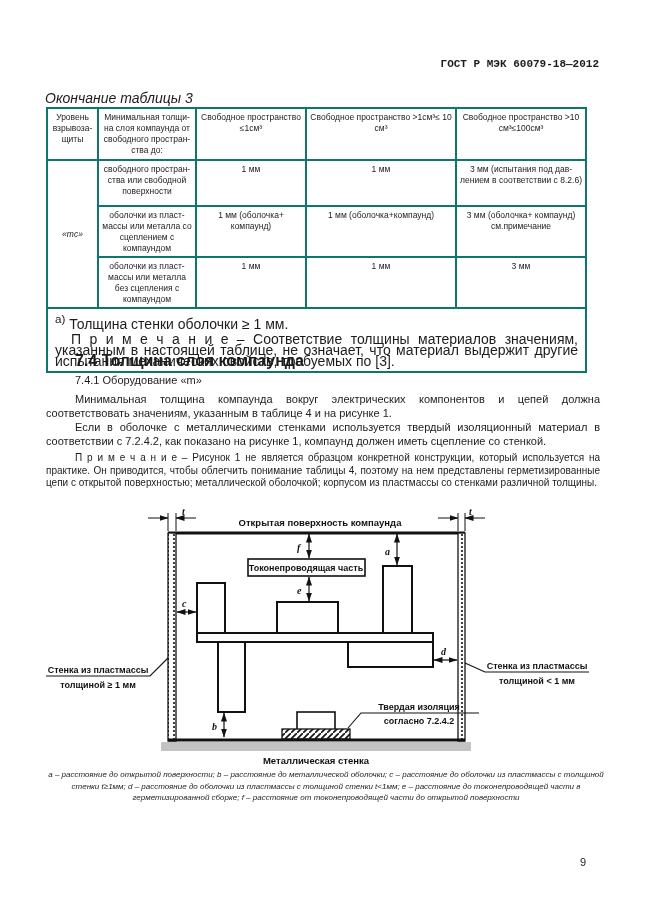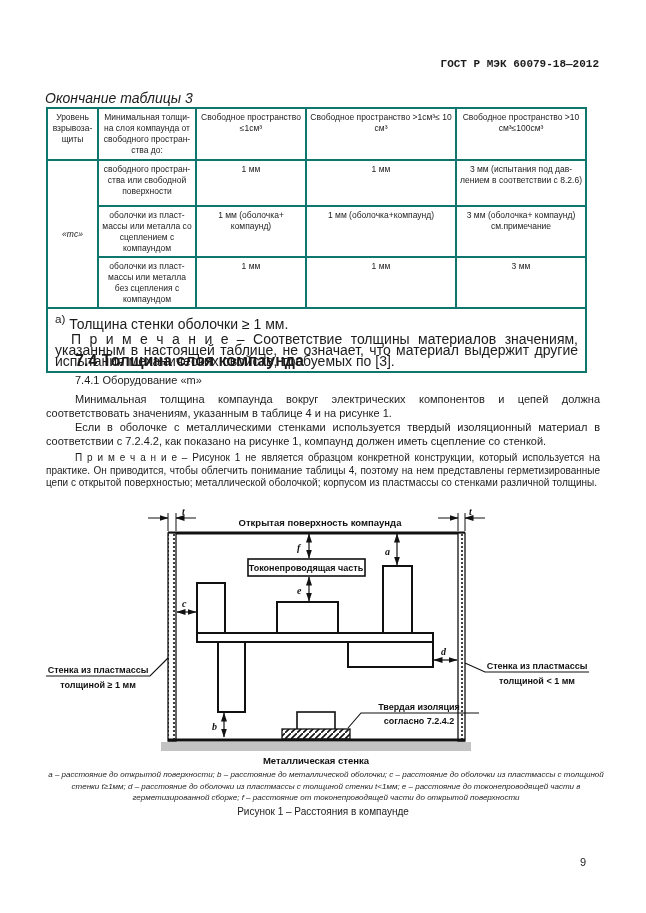--- a/index.html
+++ b/index.html
@@ -204,16 +204,15 @@
     <text class="svg-bold-s" x="53" y="168" text-anchor="middle">Стенка из пластмассы</text>
     <text class="svg-bold-s" x="53" y="183" text-anchor="middle">толщиной ≥ 1 мм</text>
     <polyline points="1,171 105,171 123,153" fill="none" stroke="#111" stroke-width="1.1"></polyline>
 
     <text class="svg-bold-s" x="492" y="164" text-anchor="middle">Стенка из пластмассы</text>
     <text class="svg-bold-s" x="492" y="179" text-anchor="middle">толщиной &lt; 1 мм</text>
     <polyline points="544,167 440,167 420,158" fill="none" stroke="#111" stroke-width="1.1"></polyline>
   </svg>
 
   <div class="fig-caption">a – расстояние до открытой поверхности; b – расстояние до металлической оболочки; c – расстояние до оболочки из пластмассы с толщиной стенки t≥1мм; d – расстояние до оболочки из пластмассы с толщиной стенки t&lt;1мм; e – расстояние до токонепроводящей части в герметизированной сборке; f – расстояние от токонепроводящей части до открытой поверхности</div>
-  <div class="fig-title">Рисунок 1 – Расстояния в компаунде</div>
   <div class="page-num">9</div>
 
 </div>
 
 </body></html>

